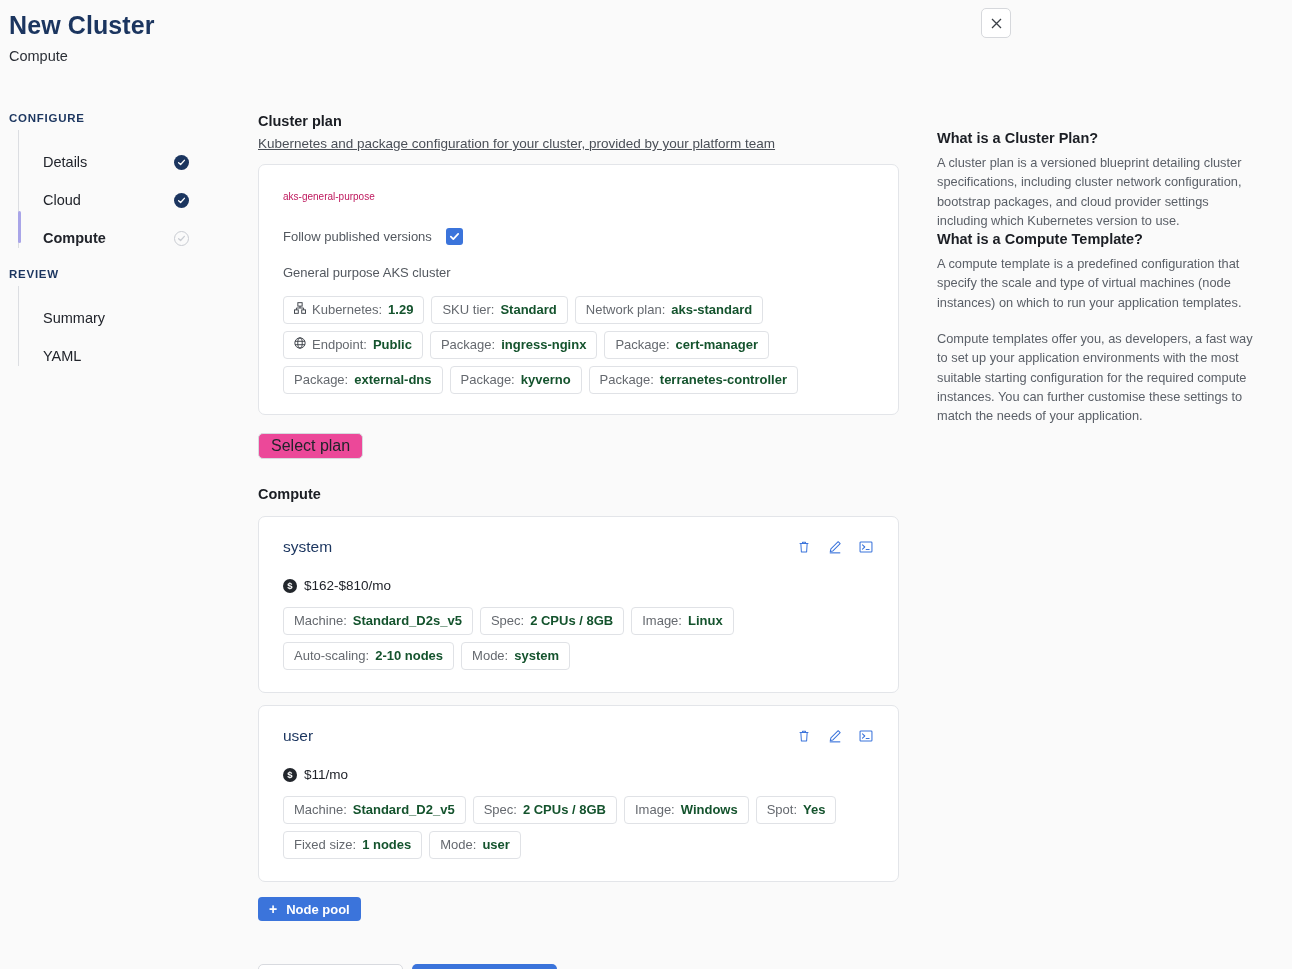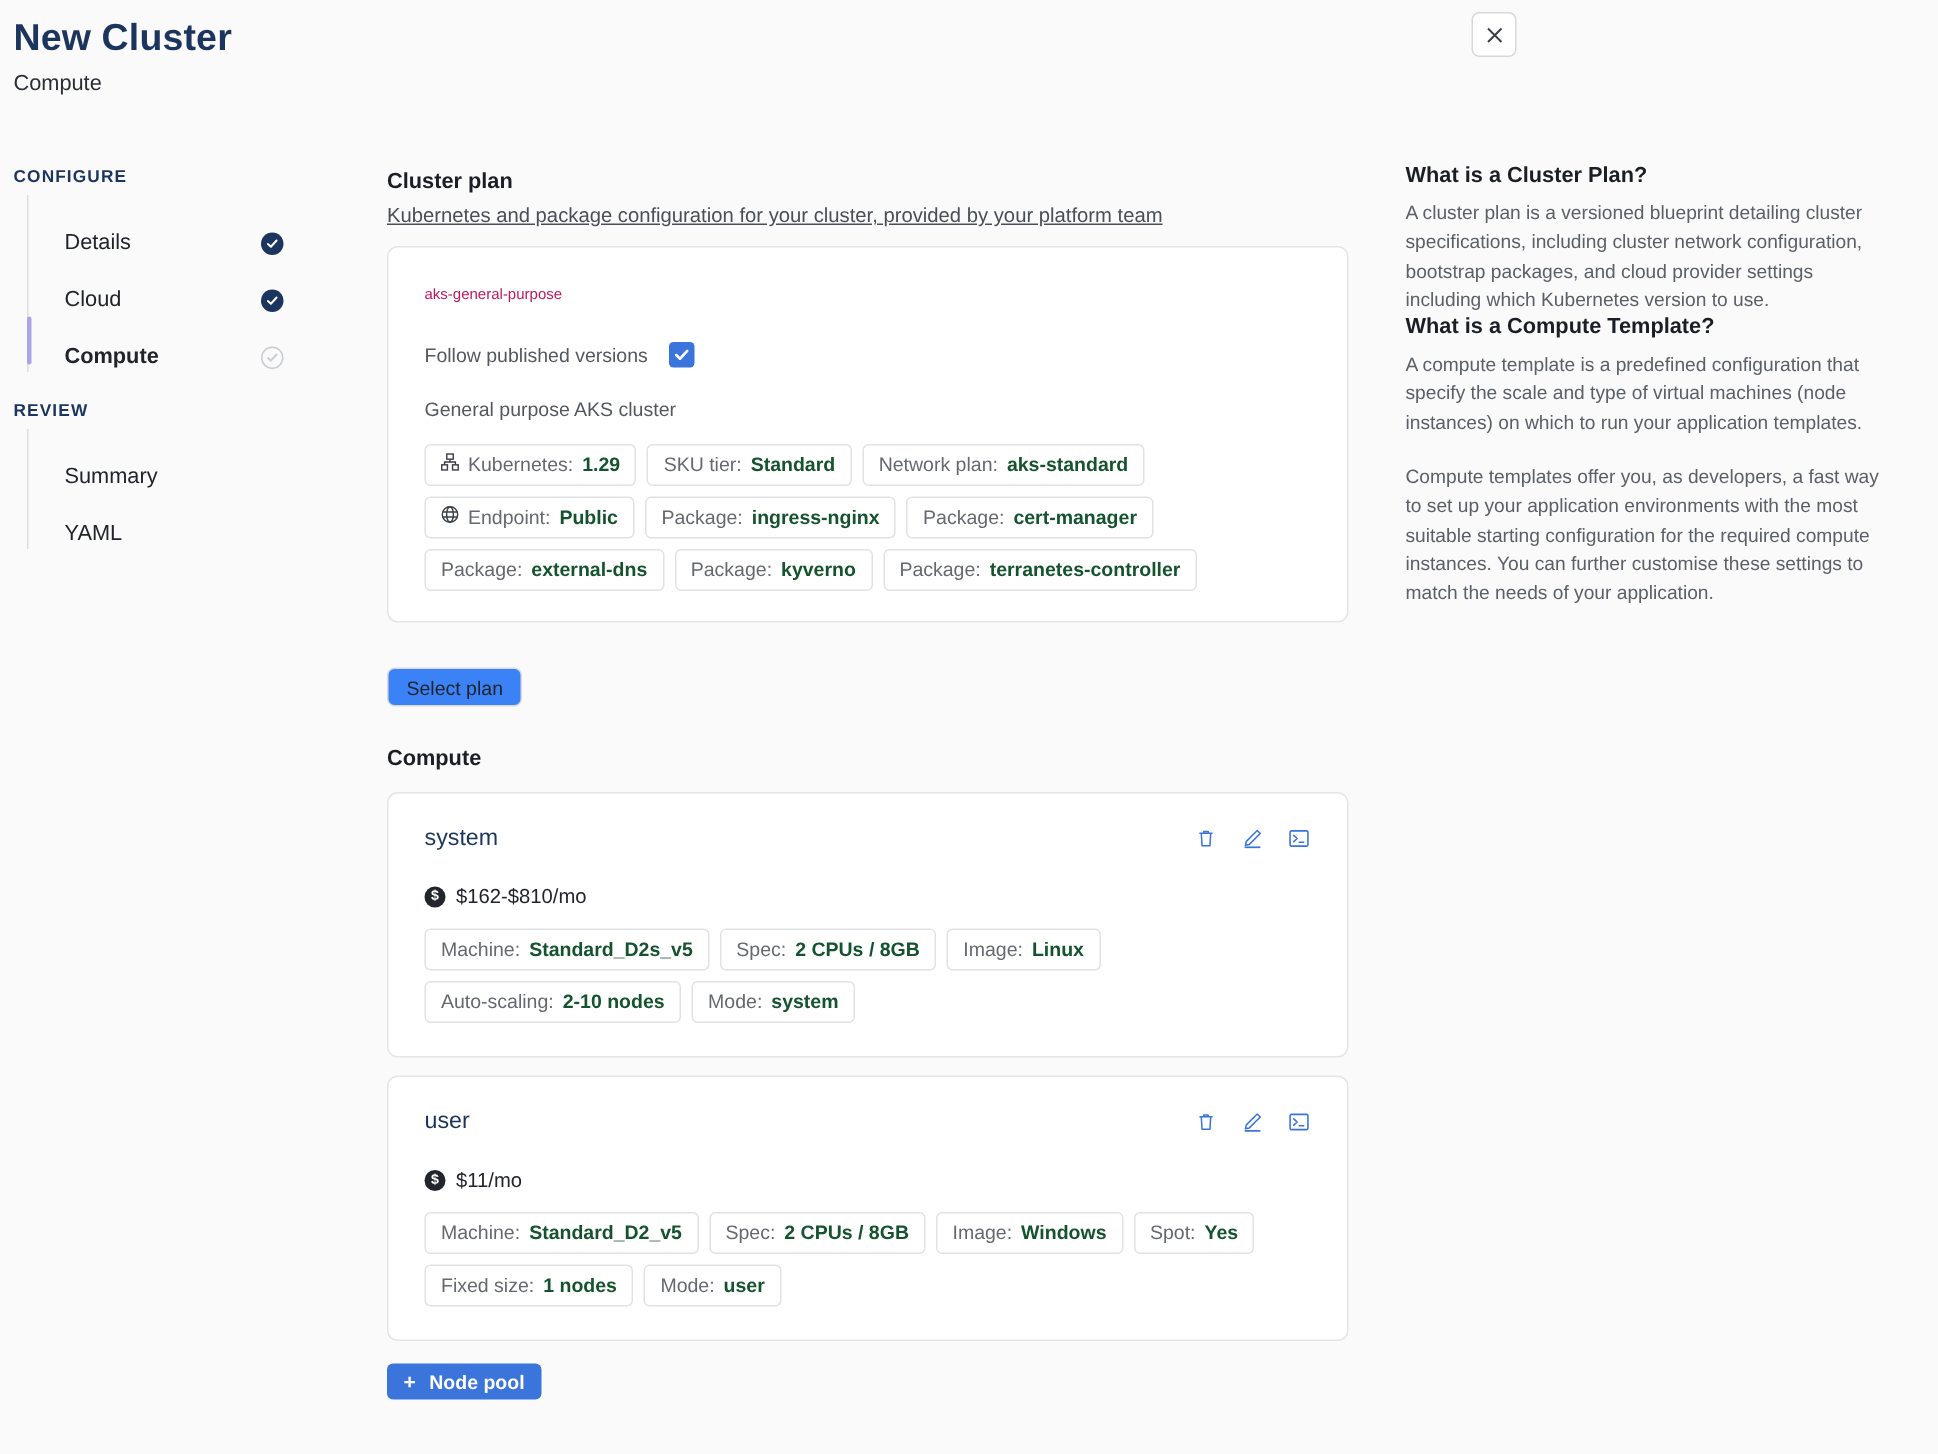--- a/index.html
+++ b/index.html
@@ -165,30 +165,30 @@
     padding: 5px 10px;
     font-size: 13px;
     color: #65696f;
     line-height: 16px;
     white-space: nowrap;
   }
   .chip b { color: #14532d; font-weight: 700; }
   .chip .ci { display: inline-flex; align-items: center; color: #3a3f46; }
 
   .btn-plain {
-    margin-top: 30px;
+    margin-top: 18px;
     display: inline-flex;
     align-items: center;
     justify-content: center;
     height: 26px;
     padding: 0 12px;
     border: 1px solid #d8dadf;
     border-radius: 5px;
-    background: #3b82f6;
-    font-size: 13px;
+    background: #ec4899;
+    font-size: 16px;
     color: #21242b;
     font-family: "Liberation Sans", sans-serif;
     cursor: pointer;
   }
 
   .sec-title-compute { margin-top: 26px; }
 
   
   .np-card {
     background: #ffffff;
@@ -278,21 +278,21 @@
     border-radius: 5px;
     background: #3b74db;
     color: #ffffff;
     font-size: 13.5px;
     font-weight: 700;
     font-family: "Liberation Sans", sans-serif;
     cursor: pointer;
   }
 
   
-  .help { position: absolute; left: 937px; top: 108px; width: 325px; }
+  .help { position: absolute; left: 937px; top: 129px; width: 325px; }
   .help-h {
     font-size: 14.5px;
     font-weight: 700;
     color: #1b1e24;
     line-height: 19px;
   }
   .help-h.second { }
   .help-p {
     font-size: 12.8px;
     color: #5b6068;

